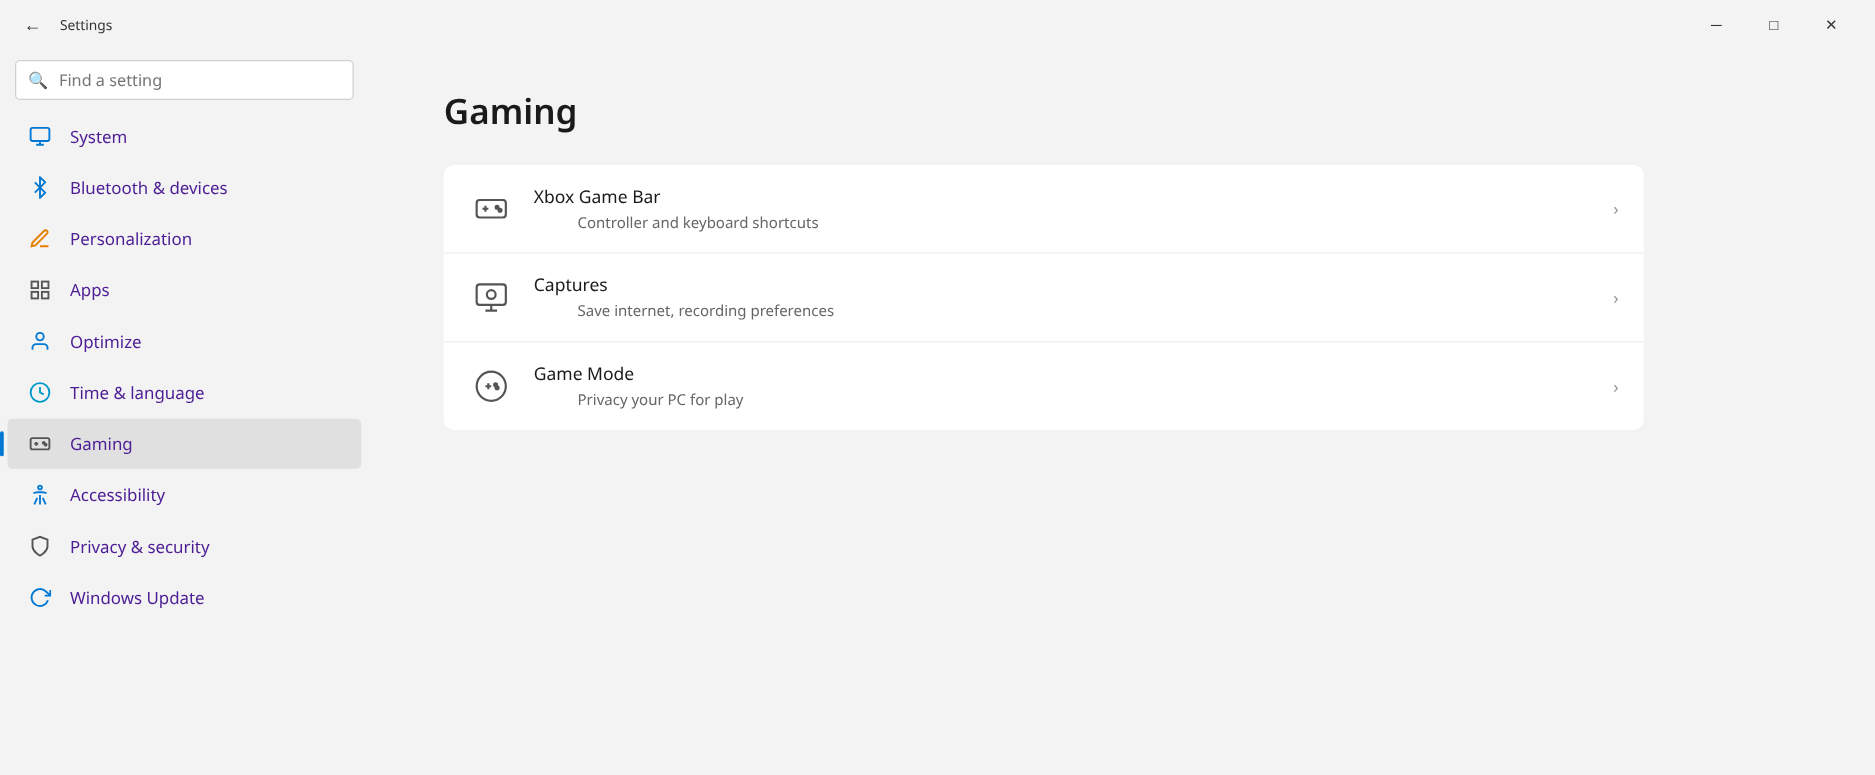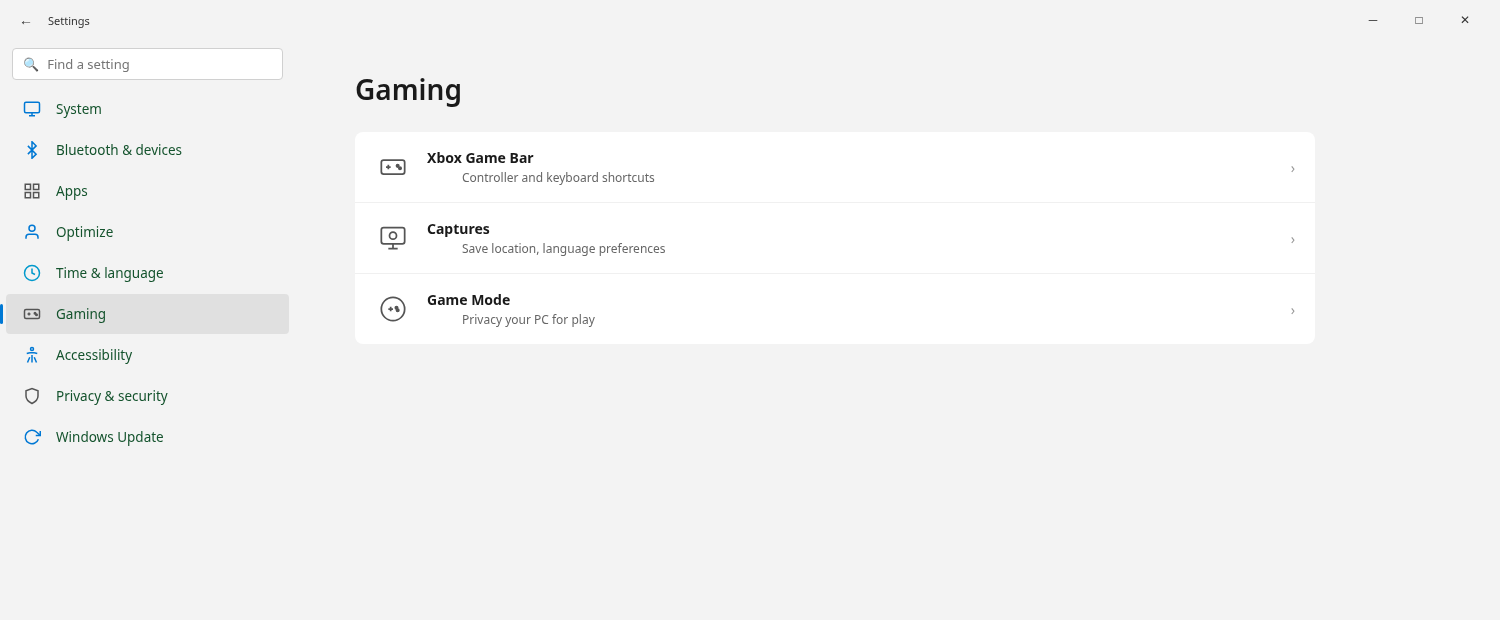--- a/index.html
+++ b/index.html
@@ -102,21 +102,21 @@
 
     .nav-item {
       display: flex;
       align-items: center;
       padding: 10px 16px;
       cursor: pointer;
       border-radius: 4px;
       margin: 1px 6px;
       gap: 14px;
       font-size: 13.5px;
-      color: #14532d;
+      color: #4c1d95;
       position: relative;
     }
     .nav-item.active {
       background: #e0e0e0;
     }
     .nav-item.active::before {
       content: '';
       position: absolute;
       left: -6px;
       top: 50%;
@@ -188,21 +188,21 @@
       justify-content: center;
       flex-shrink: 0;
       color: #555;
     }
 
     .setting-text {
       flex: 1;
     }
     .setting-title {
       font-size: 14px;
-      font-weight: 700;
+      font-weight: 400;
       color: #1a1a1a;
     }
     .setting-desc {
       font-size: 12px;
       color: #666;
       margin-top: 2px;
       margin-left: 35px;
     }
     .chevron {
       color: #999;
@@ -245,20 +245,29 @@
         </div>
         <div class="nav-item">
           <span class="nav-icon icon-bluetooth">
             <svg width="18" height="18" viewBox="0 0 24 24" fill="none" stroke="#0078d4" stroke-width="2">
               <polyline points="6.5 6.5 17.5 17.5 12 23 12 1 17.5 6.5 6.5 17.5"></polyline>
             </svg>
           </span>
           <span>Bluetooth &amp; devices</span>
         </div>
         <div class="nav-item">
+          <span class="nav-icon icon-personalization">
+            <svg width="18" height="18" viewBox="0 0 24 24" fill="none" stroke="#e67e00" stroke-width="2">
+              <path d="M12 20h9"></path>
+              <path d="M16.5 3.5a2.121 2.121 0 0 1 3 3L7 19l-4 1 1-4L16.5 3.5z"></path>
+            </svg>
+          </span>
+          <span>Personalization</span>
+        </div>
+        <div class="nav-item">
           <span class="nav-icon icon-apps">
             <svg width="18" height="18" viewBox="0 0 24 24" fill="none" stroke="#555" stroke-width="2">
               <rect x="3" y="3" width="7" height="7"></rect>
               <rect x="14" y="3" width="7" height="7"></rect>
               <rect x="14" y="14" width="7" height="7"></rect>
               <rect x="3" y="14" width="7" height="7"></rect>
             </svg>
           </span>
           <span>Apps</span>
         </div>
@@ -342,21 +351,21 @@
         <div class="setting-item">
           <div class="setting-icon">
             <svg width="28" height="28" viewBox="0 0 24 24" fill="none" stroke="#555" stroke-width="1.5">
               <rect x="2" y="3" width="20" height="14" rx="2"></rect>
               <path d="M8 21h8M12 17v4"></path>
               <circle cx="12" cy="10" r="3"></circle>
             </svg>
           </div>
           <div class="setting-text">
             <div class="setting-title">Captures</div>
-            <div class="setting-desc">Save location, language preferences</div>
+            <div class="setting-desc">Save internet, recording preferences</div>
           </div>
           <span class="chevron">›</span>
         </div>
         <div class="setting-item">
           <div class="setting-icon">
             <svg width="28" height="28" viewBox="0 0 24 24" fill="none" stroke="#555" stroke-width="1.5">
               <circle cx="12" cy="12" r="10"></circle>
               <path d="M8 12h4M10 10v4"></path>
               <circle cx="15" cy="11" r="1" fill="#555"></circle>
               <circle cx="16" cy="13" r="1" fill="#555"></circle>

